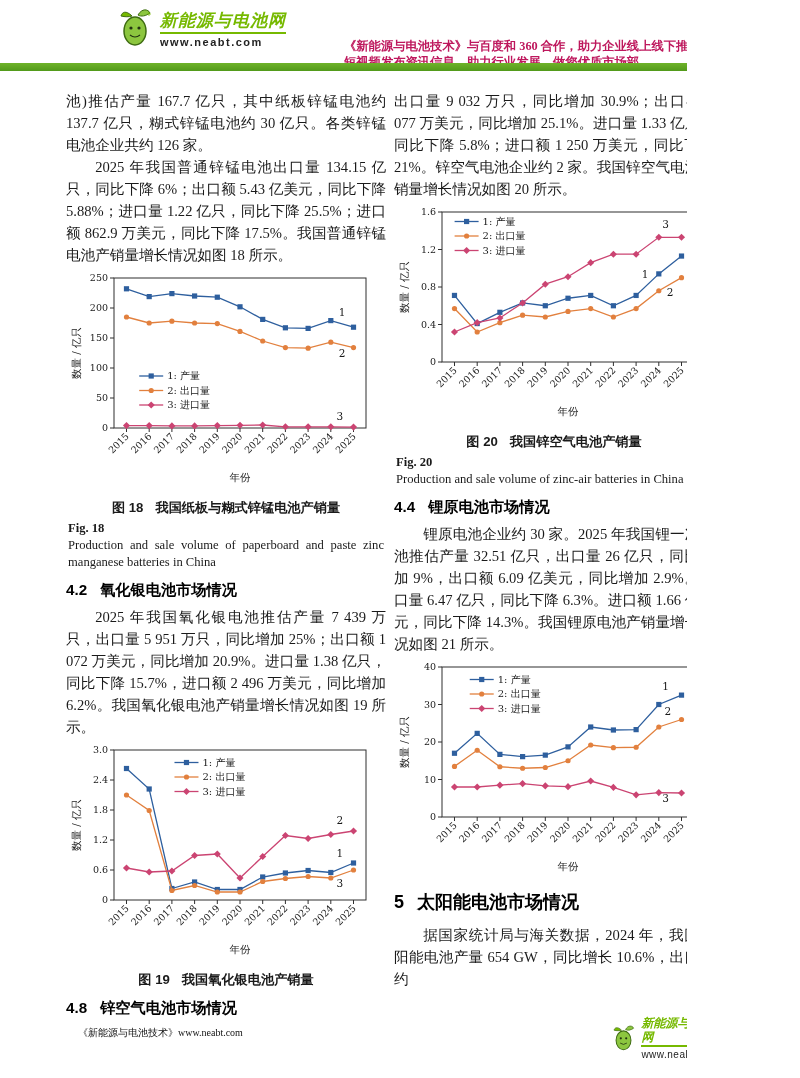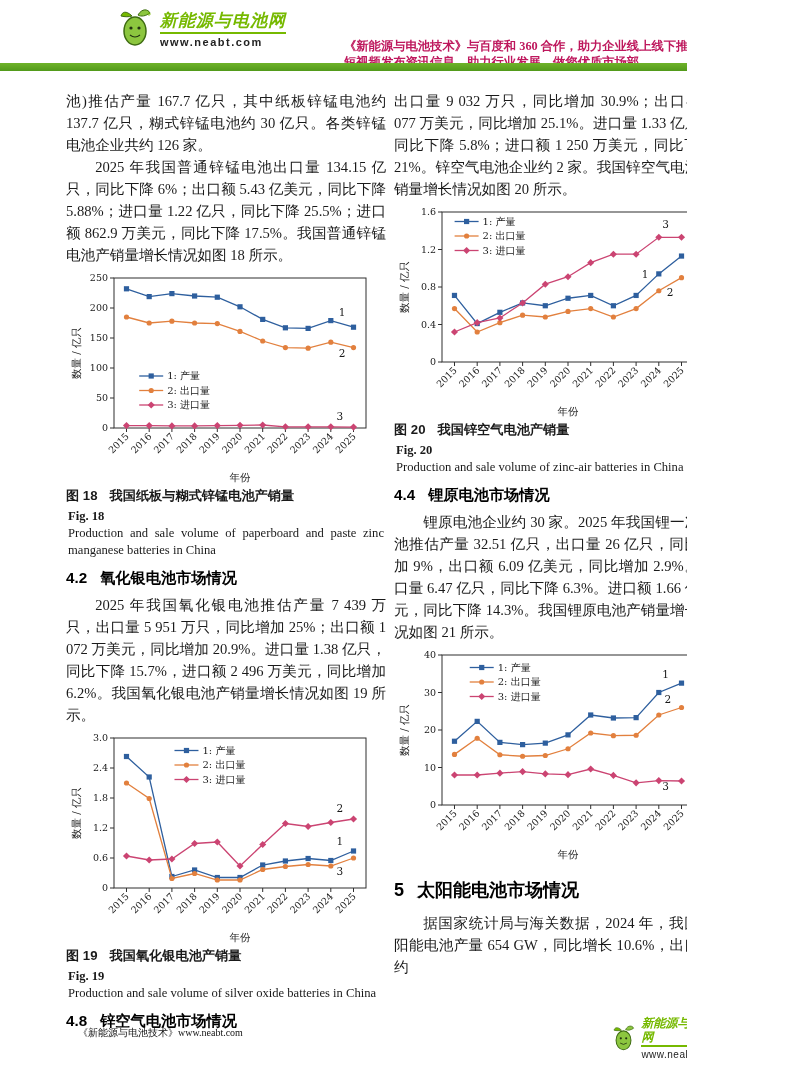--- a/index.html
+++ b/index.html
@@ -27,22 +27,22 @@
   p.indent{text-indent:2em;}
   .sec{margin:9px 0 5px;font-family:"Liberation Sans","DejaVu Sans",sans-serif;
        font-weight:bold;font-size:15.2px;color:#000;}
   .sec .h-num{margin-right:13px;}
   .sec-big{margin:16px 0 10px;font-size:18px;}
 
   
   figure.chart-fig{margin:4px 0 2px;padding:0;}
   svg.chart{display:block;margin:0 auto;}
   .chart text{font-family:"DejaVu Serif",serif;fill:#191919;}
-  .cap-zh{text-align:left;font-family:"Liberation Sans","DejaVu Sans",sans-serif;
-          font-weight:bold;font-size:13.2px;margin:2px 0 3px;}
+  .cap-zh{text-align:center;font-family:"Liberation Sans","DejaVu Sans",sans-serif;
+          font-weight:bold;font-size:13.2px;margin:14px 0 3px;}
   .cap-zh .cap-figid{margin-right:12px;}
   .cap-en{display:flex;font-size:12.6px;line-height:17px;padding:0 2px;margin-bottom:2px;flex-direction:column;}
   .cap-en .cap-en-label{font-weight:bold;white-space:nowrap;margin-right:12px;}
   .cap-en .cap-en-text{flex:1;text-align:justify;}
 
   
   .ftr-journal{position:absolute;left:78px;top:1026px;font-size:10px;color:#111;}
   .ftr-logo{position:absolute;left:612px;top:1016px;display:flex;align-items:center;gap:5px;}
   .ftr-logo .logo-name{font-size:12px;line-height:14px;letter-spacing:0;}
   .ftr-logo .logo-url{font-size:10px;letter-spacing:0.5px;font-weight:normal;}
@@ -267,24 +267,20 @@
             <rect x="113.97999999999999" y="47" width="5" height="5" fill="#cb4472" transform="rotate(45 116.47999999999999 49.5)"></rect>
             <text x="132.48" y="52.8" font-size="10">3: 进口量</text>
             <text x="269.89189189189483" y="82" text-anchor="middle" font-size="10.5">2</text>
             <text x="269.89189189189483" y="114.5" text-anchor="middle" font-size="10.5">1</text>
             <text x="269.89189189189483" y="145" text-anchor="middle" font-size="10.5">3</text>
           </svg>
         <figcaption>
           <div class="cap-zh">
             <span class="cap-figid">图 19</span><span>我国氧化银电池产销量</span>
           </div>
-          <div class="cap-en">
-            <span class="cap-en-label">Fig. 19</span>
-            <span class="cap-en-text">Production and sale volume of silver oxide batteries in China</span>
-          </div>
         </figcaption>
       </figure>
 
       <div class="sec">
         <span class="h-num">4.8</span><span>锌空气电池市场情况</span>
       </div>
     </div>
 
     <div class="col">
       <p class="body">出口量 9 032 万只，同比增加 30.9%；出口额 1 077 万美元，同比增加 25.1%。进口量 1.33 亿只，同比下降 5.8%；进口额 1 250 万美元，同比下降 21%。锌空气电池企业约 2 家。我国锌空气电池产销量增长情况如图 20 所示。</p>

